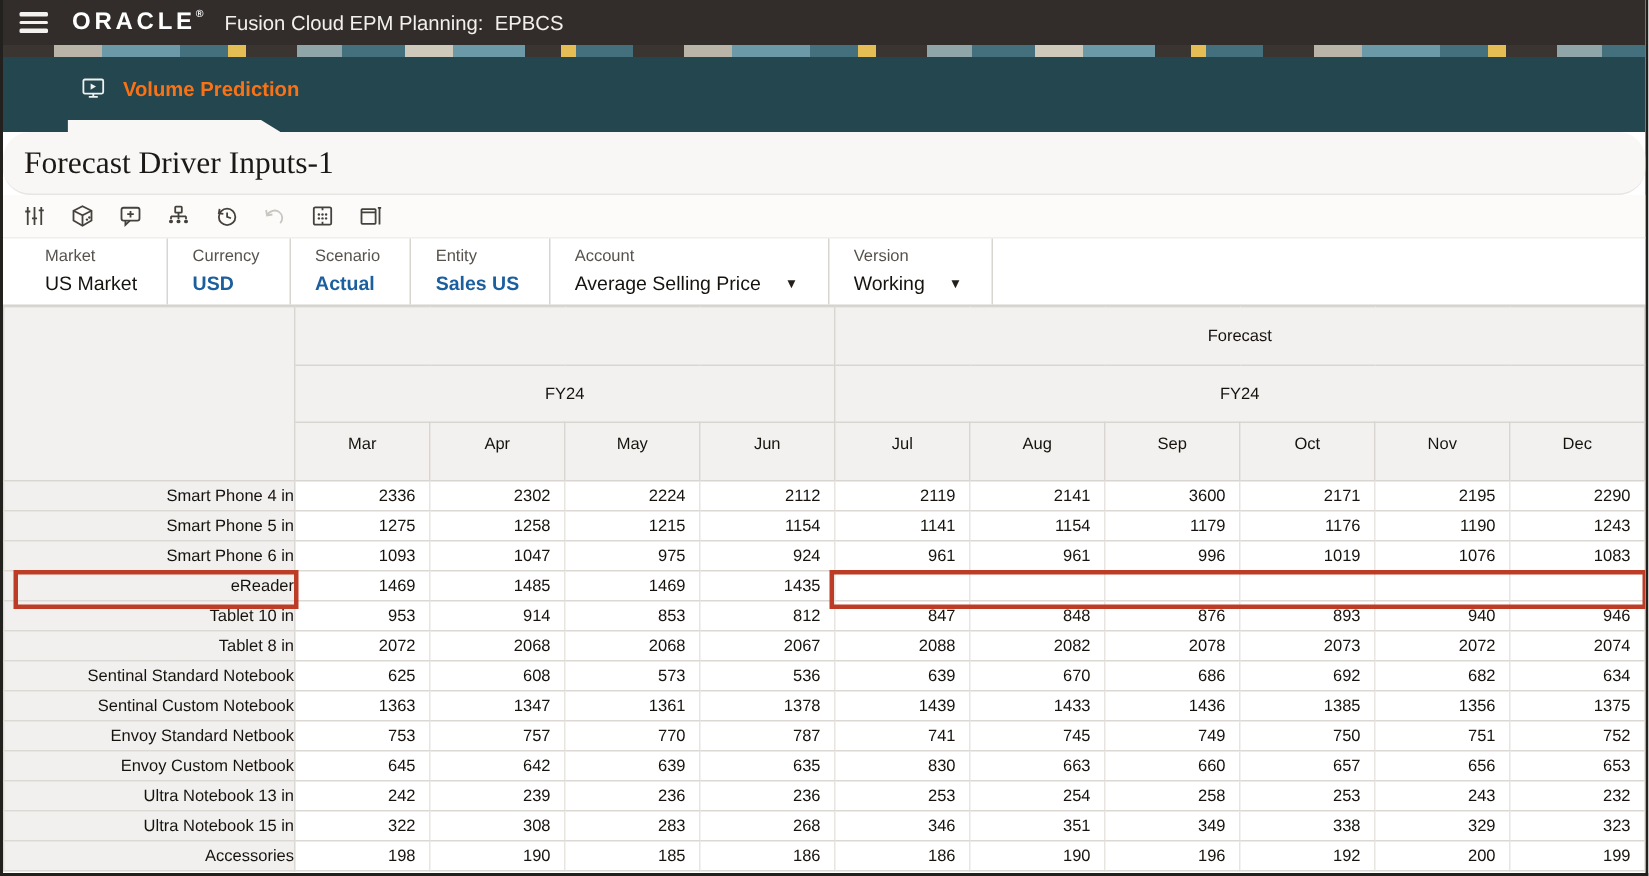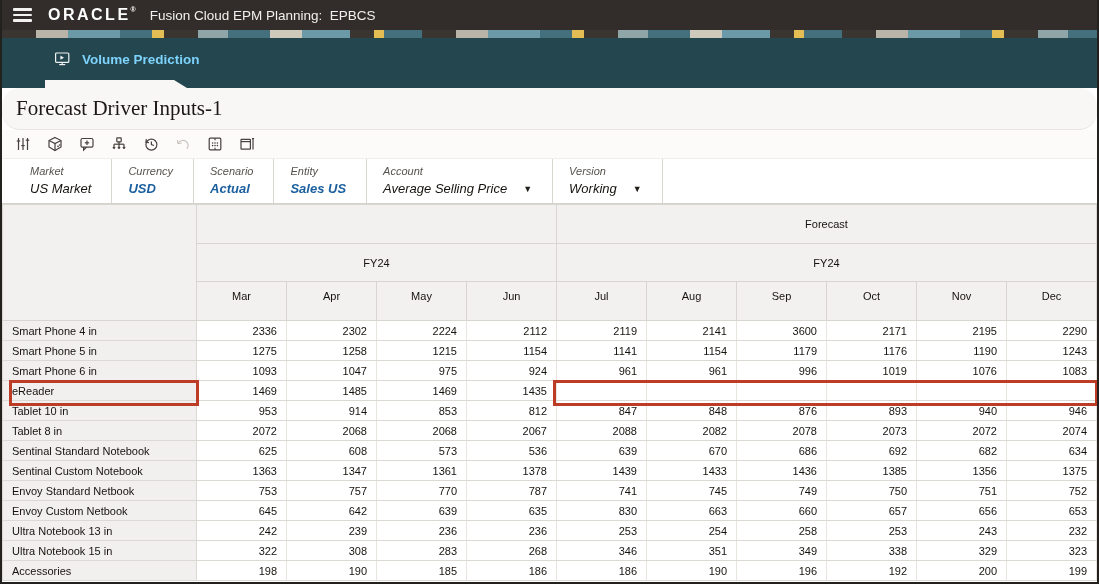--- a/index.html
+++ b/index.html
@@ -18,59 +18,59 @@
 
   
   .banner { height:58px; background:#24464f; position:relative; }
   .banner-strip { height:8px; width:100%;
     background:repeating-linear-gradient(90deg,
       #3a3531 0 34px, #b9b3a8 34px 66px, #6b99a8 66px 118px, #44707e 118px 150px,
       #e4bd55 150px 162px, #3a3531 162px 196px, #8fa5a8 196px 226px, #44707e 226px 268px,
       #cfc9bc 268px 300px, #6b99a8 300px 348px, #3a3531 348px 372px, #e4bd55 372px 382px,
       #44707e 382px 420px); }
   .banner-tab { display:flex; align-items:center; gap:11px; padding:13px 0 0 52px;
-                color:#7dd3fc; font-size:13.5px; font-weight:600; cursor:pointer; }
+                color:#f97316; font-size:13.5px; font-weight:600; cursor:pointer; }
   .active-tab-marker { position:absolute; bottom:0; left:43px; width:142px; height:8px;
     background:#f8f7f5; clip-path:polygon(0 100%, 0 0, calc(100% - 13px) 0, 100% 100%); }
 
   
   .titlebar { height:42px; background:#f8f7f5; border-bottom:1px solid #e7e4e1;
               display:flex; align-items:center; padding-left:14px;border-radius:18px; }
   .page-title { font-family:"Liberation Serif", serif; font-size:21px; color:#1b1816; }
 
   
   .toolbar { height:28px; background:#fcfbfa; display:flex; align-items:center;
              gap:16px; padding-left:13px; }
   .tb-icon { width:16px; height:16px; display:inline-flex; cursor:pointer; }
   .tb-icon svg { stroke:#45413c; fill:none; stroke-width:1.2; }
   .tb-icon svg .fdot { fill:#45413c; stroke:none; }
   .tb-icon.disabled svg { stroke:#c9c5c0; cursor:default; }
 
   
   .pov { height:45px; background:#fff; display:flex; padding-left:28px;
          border-top:1px solid #f0eeeb; }
-  .pov-item { padding:6px 20px 8px 16px; border-right:1px solid #d9d5d1; cursor:pointer;font-style:italic; }
+  .pov-item { padding:6px 20px 8px 16px; border-right:1px solid #d9d5d1; cursor:pointer; }
   .pov-item:first-child { padding-left:0; }
   .pov-label { font-size:11px; color:#57524d; margin-bottom:4px; }
   .pov-value { font-size:13px; color:#16130f; display:flex; align-items:center; }
   .pov-value.link { color:#1b5f9e; font-weight:bold; }
   .pov-caret { font-size:9px; margin-left:16px; color:#23201c; }
 
   
   .gridwrap { position:relative; height:380px; border-top:1px solid #d6d2ce; overflow:hidden; }
   table { border-collapse:collapse; table-layout:fixed; width:1094px;
           font-size:11px; color:#16130f; }
   th { font-weight:normal; }
   .hcell, .corner, .mcell { background:#f3f1ef; border:1px solid #d9d5d1; text-align:center; }
   .hr1 th { height:39px;margin-left:9px; }
   .hr2 th { height:38px; }
   .hr3 th { height:39px; }
   .mcell { vertical-align:top; padding-top:8px; }
   tbody tr { height:20px; }
-  .rowlabel { background:#f2f0ee; border:1px solid #dcd8d4; text-align:left;
+  .rowlabel { background:#f2f0ee; border:1px solid #dcd8d4; text-align:right;
               padding-left:9px; cursor:pointer; }
   td.num { background:#fff; border-left:1px solid #e8e5e1; border-right:1px solid #e8e5e1;
            border-top:1px solid #dcd8d4; border-bottom:1px solid #dcd8d4;
            text-align:right; padding-right:9px; cursor:cell; }
   .hl-box { position:absolute; border:3px solid #bc3c26; pointer-events:none; }
   #hl-label { left:7px;  top:176px; width:190px; height:26px; }
   #hl-data  { left:551px; top:176px; width:545px; height:26px; }
 </style>
 </head>
 <body>

